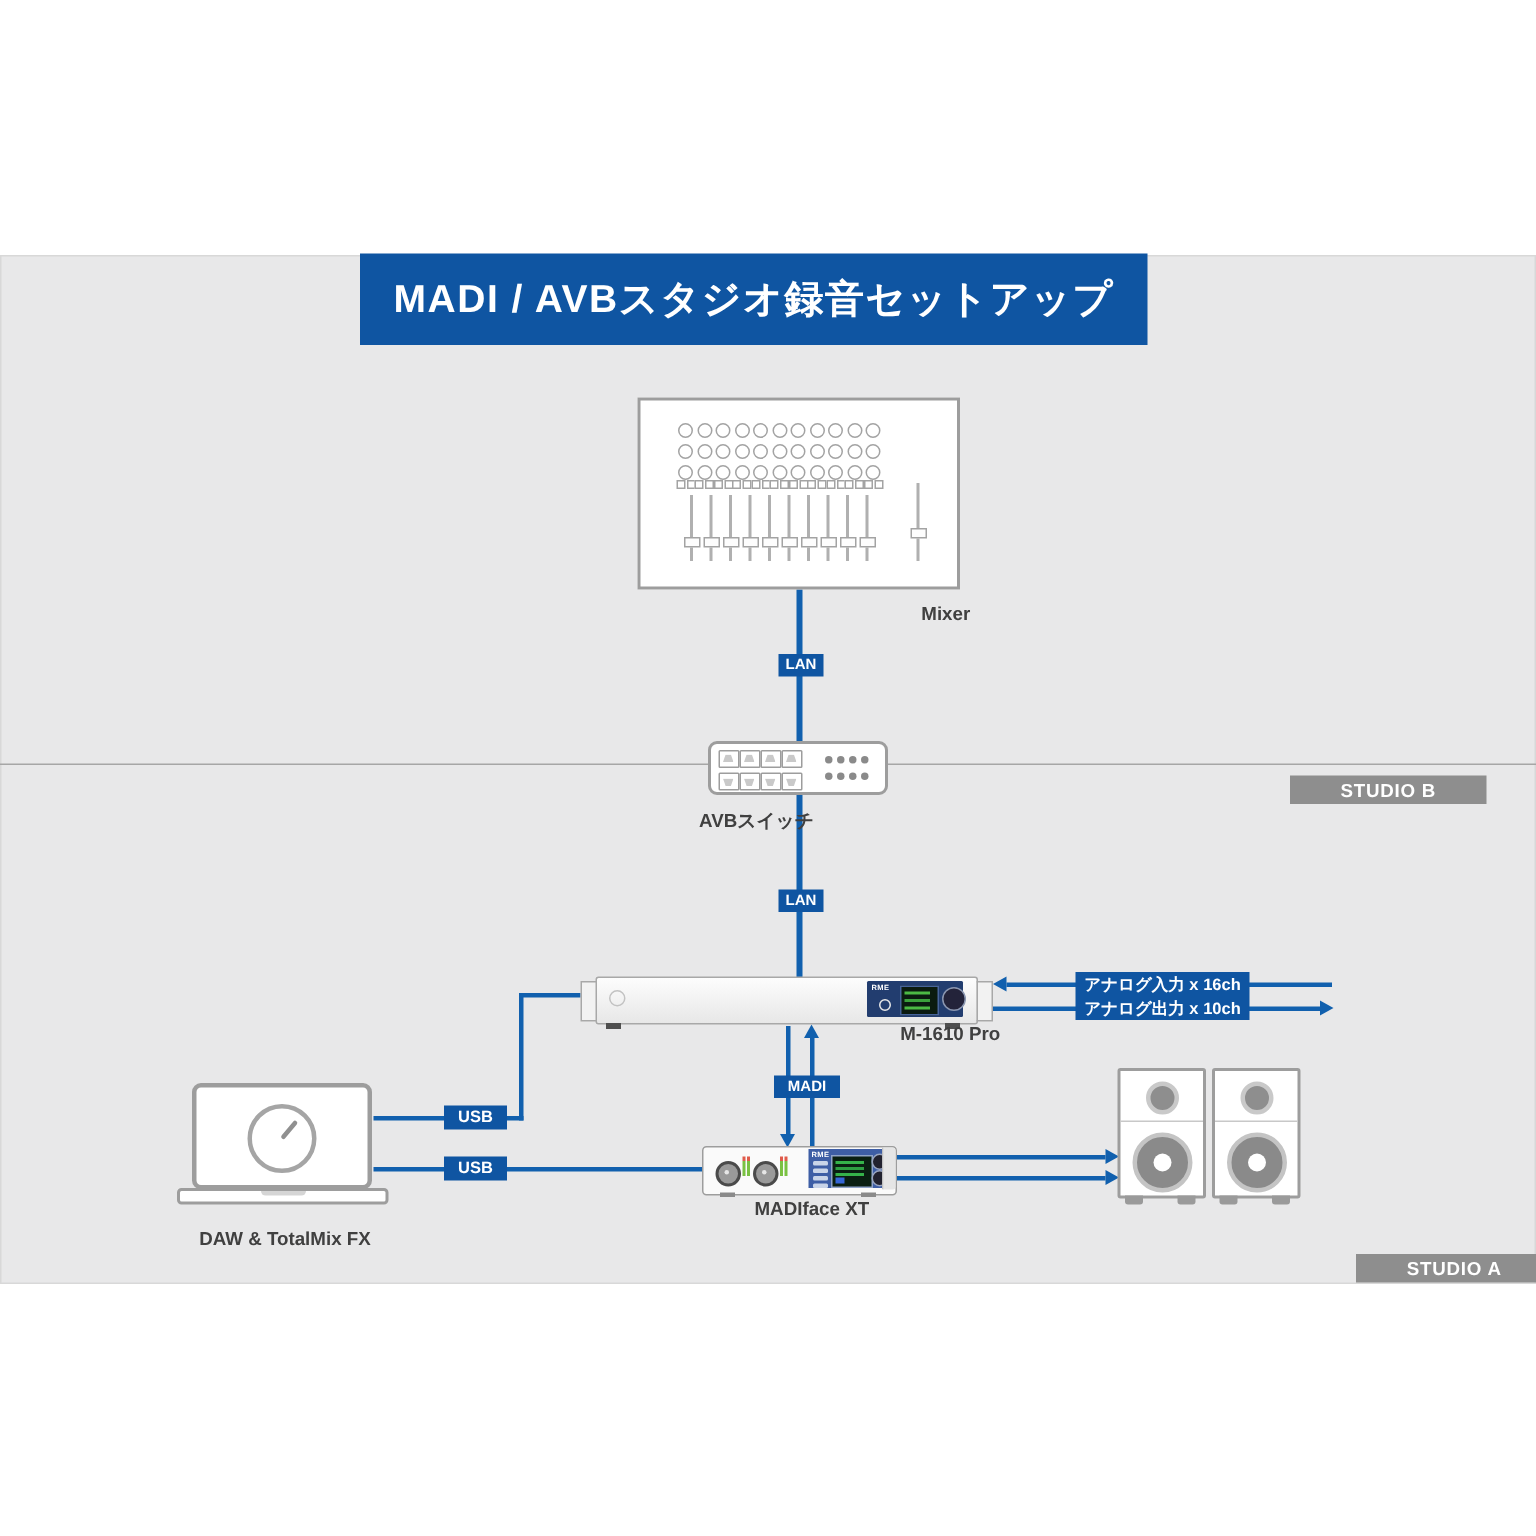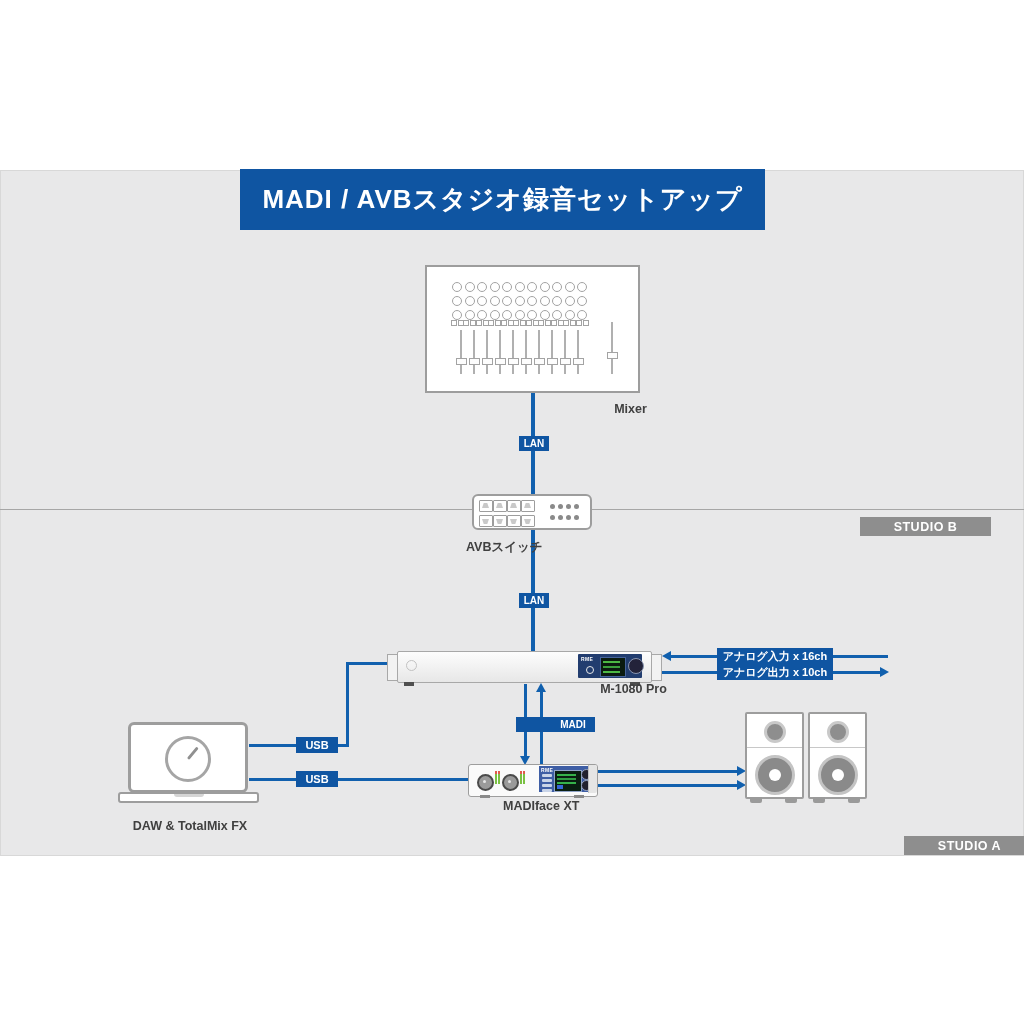--- a/index.html
+++ b/index.html
@@ -122,21 +122,21 @@
 <div class="arr arrR" style="left:737px;top:766px;"></div>
 <div class="line" style="left:596px;top:784px;width:141px;height:3px;"></div>
 <div class="arr arrR" style="left:737px;top:780px;"></div>
 <div class="line" style="left:671px;top:655px;width:217px;height:3px;"></div>
 <div class="arr arrL" style="left:662px;top:651px;"></div>
 <div class="line" style="left:658px;top:671px;width:222px;height:3px;"></div>
 <div class="arr arrR" style="left:880px;top:667px;"></div>
 
 <div class="badge" style="left:519px;top:436px;width:30px;height:15px;">LAN</div>
 <div class="badge" style="left:519px;top:593px;width:30px;height:15px;">LAN</div>
-<div class="badge" style="left:516px;top:717px;width:44px;height:15px;padding-left:35px;">MADI</div>
+<div class="badge" style="left:516px;top:717px;width:44px;height:15px;">MADI</div>
 <div class="badge big" style="left:296px;top:737px;width:42px;height:16px;">USB</div>
 <div class="badge big" style="left:296px;top:771px;width:42px;height:16px;">USB</div>
 <div class="badge big" style="left:717px;top:648px;width:116px;height:16px;">アナログ入力 x 16ch</div>
 <div class="badge big" style="left:717px;top:664px;width:116px;height:16px;">アナログ出力 x 10ch</div>
 
 <div class="mixer">
   <div class="knob-grid">
       <div class="knob"></div>
       <div class="knob"></div>
       <div class="knob"></div>
@@ -230,21 +230,21 @@
   <div class="rack-circle"></div>
   <div class="bluepanel">
     <div class="brand" style="left:3px;top:2px;">RME</div>
     <div class="m1610-phones"></div>
     <div class="m1610-display"></div>
     <div class="m1610-knob"></div>
   </div>
 </div>
 <div class="rackfoot" style="left:404px;"></div>
 <div class="rackfoot" style="left:630px;"></div>
-<div class="lbl" style="left:596px;top:682px;width:75px;">M-1080 Pro</div>
+<div class="lbl" style="left:596px;top:682px;width:75px;">M-1610 Pro</div>
 
 <div class="madiface">
   <div class="xlr" style="left:8px;"></div>
   <div class="xlr" style="left:33px;"></div>
   <div class="meter" style="left:26px;"></div>
   <div class="meter" style="left:29px;"></div>
   <div class="meter" style="left:51px;"></div>
   <div class="meter" style="left:54px;"></div>
   <div class="mf-blue">
     <div class="brand" style="left:2px;top:1px;">RME</div>

